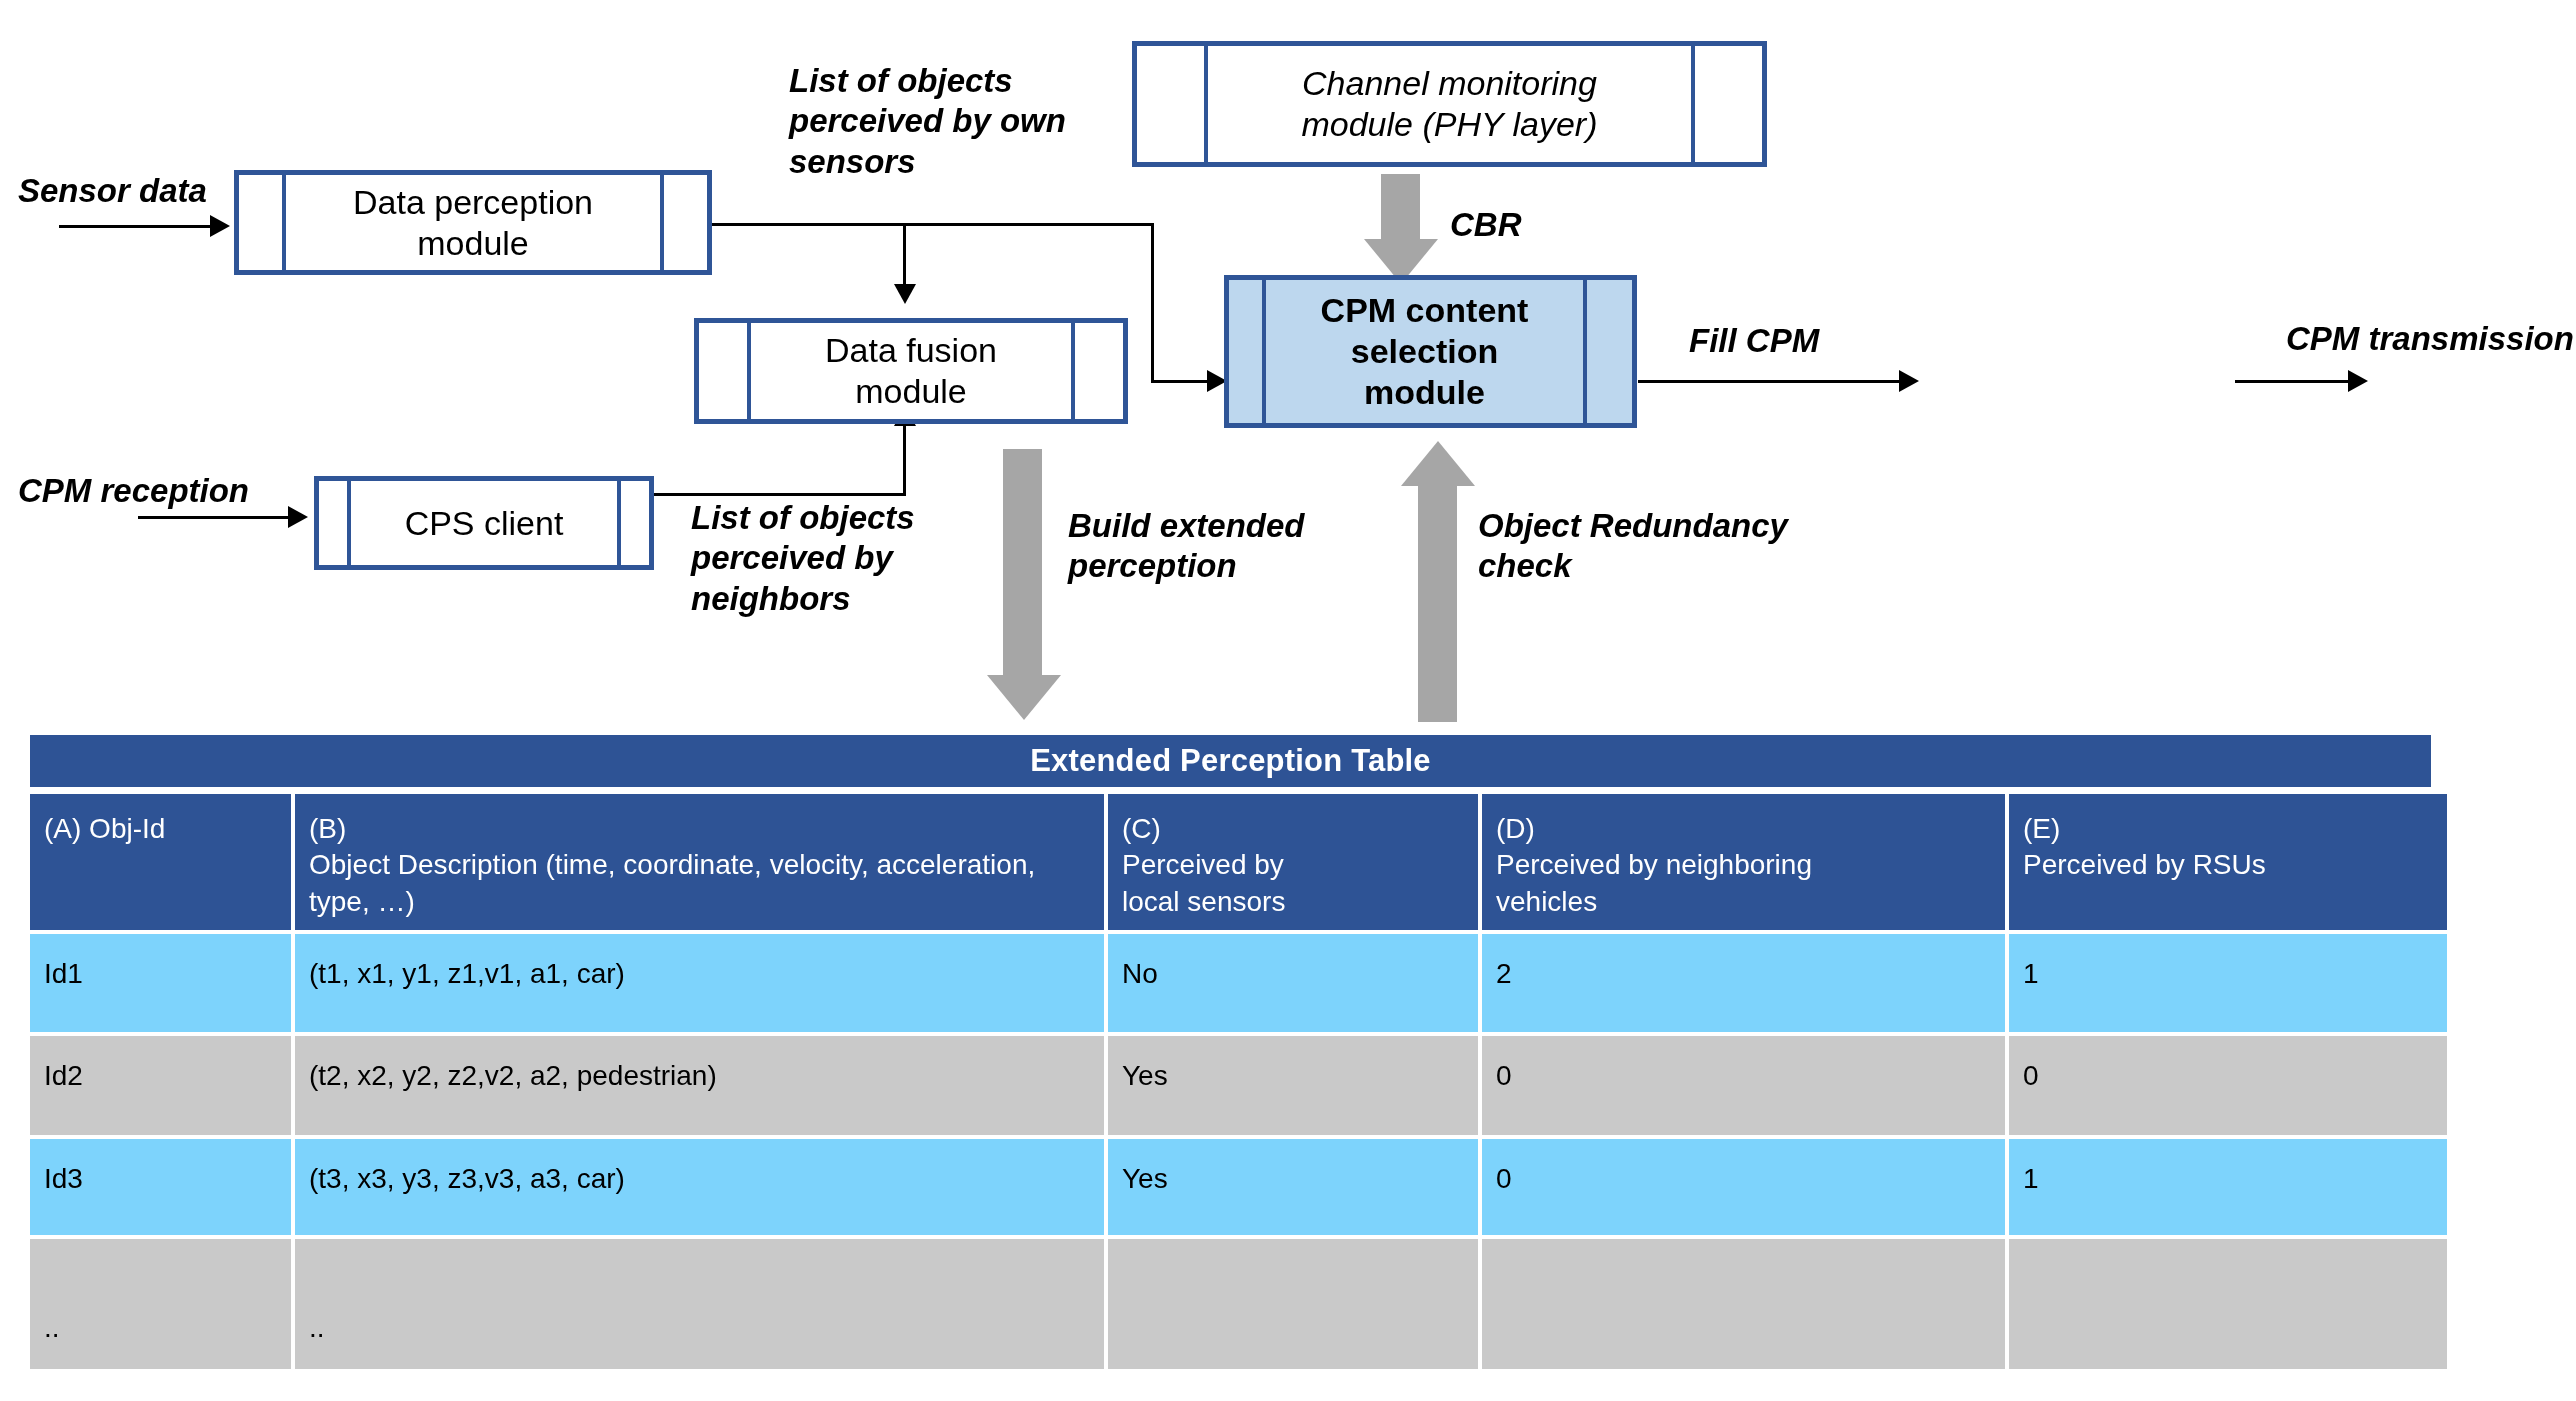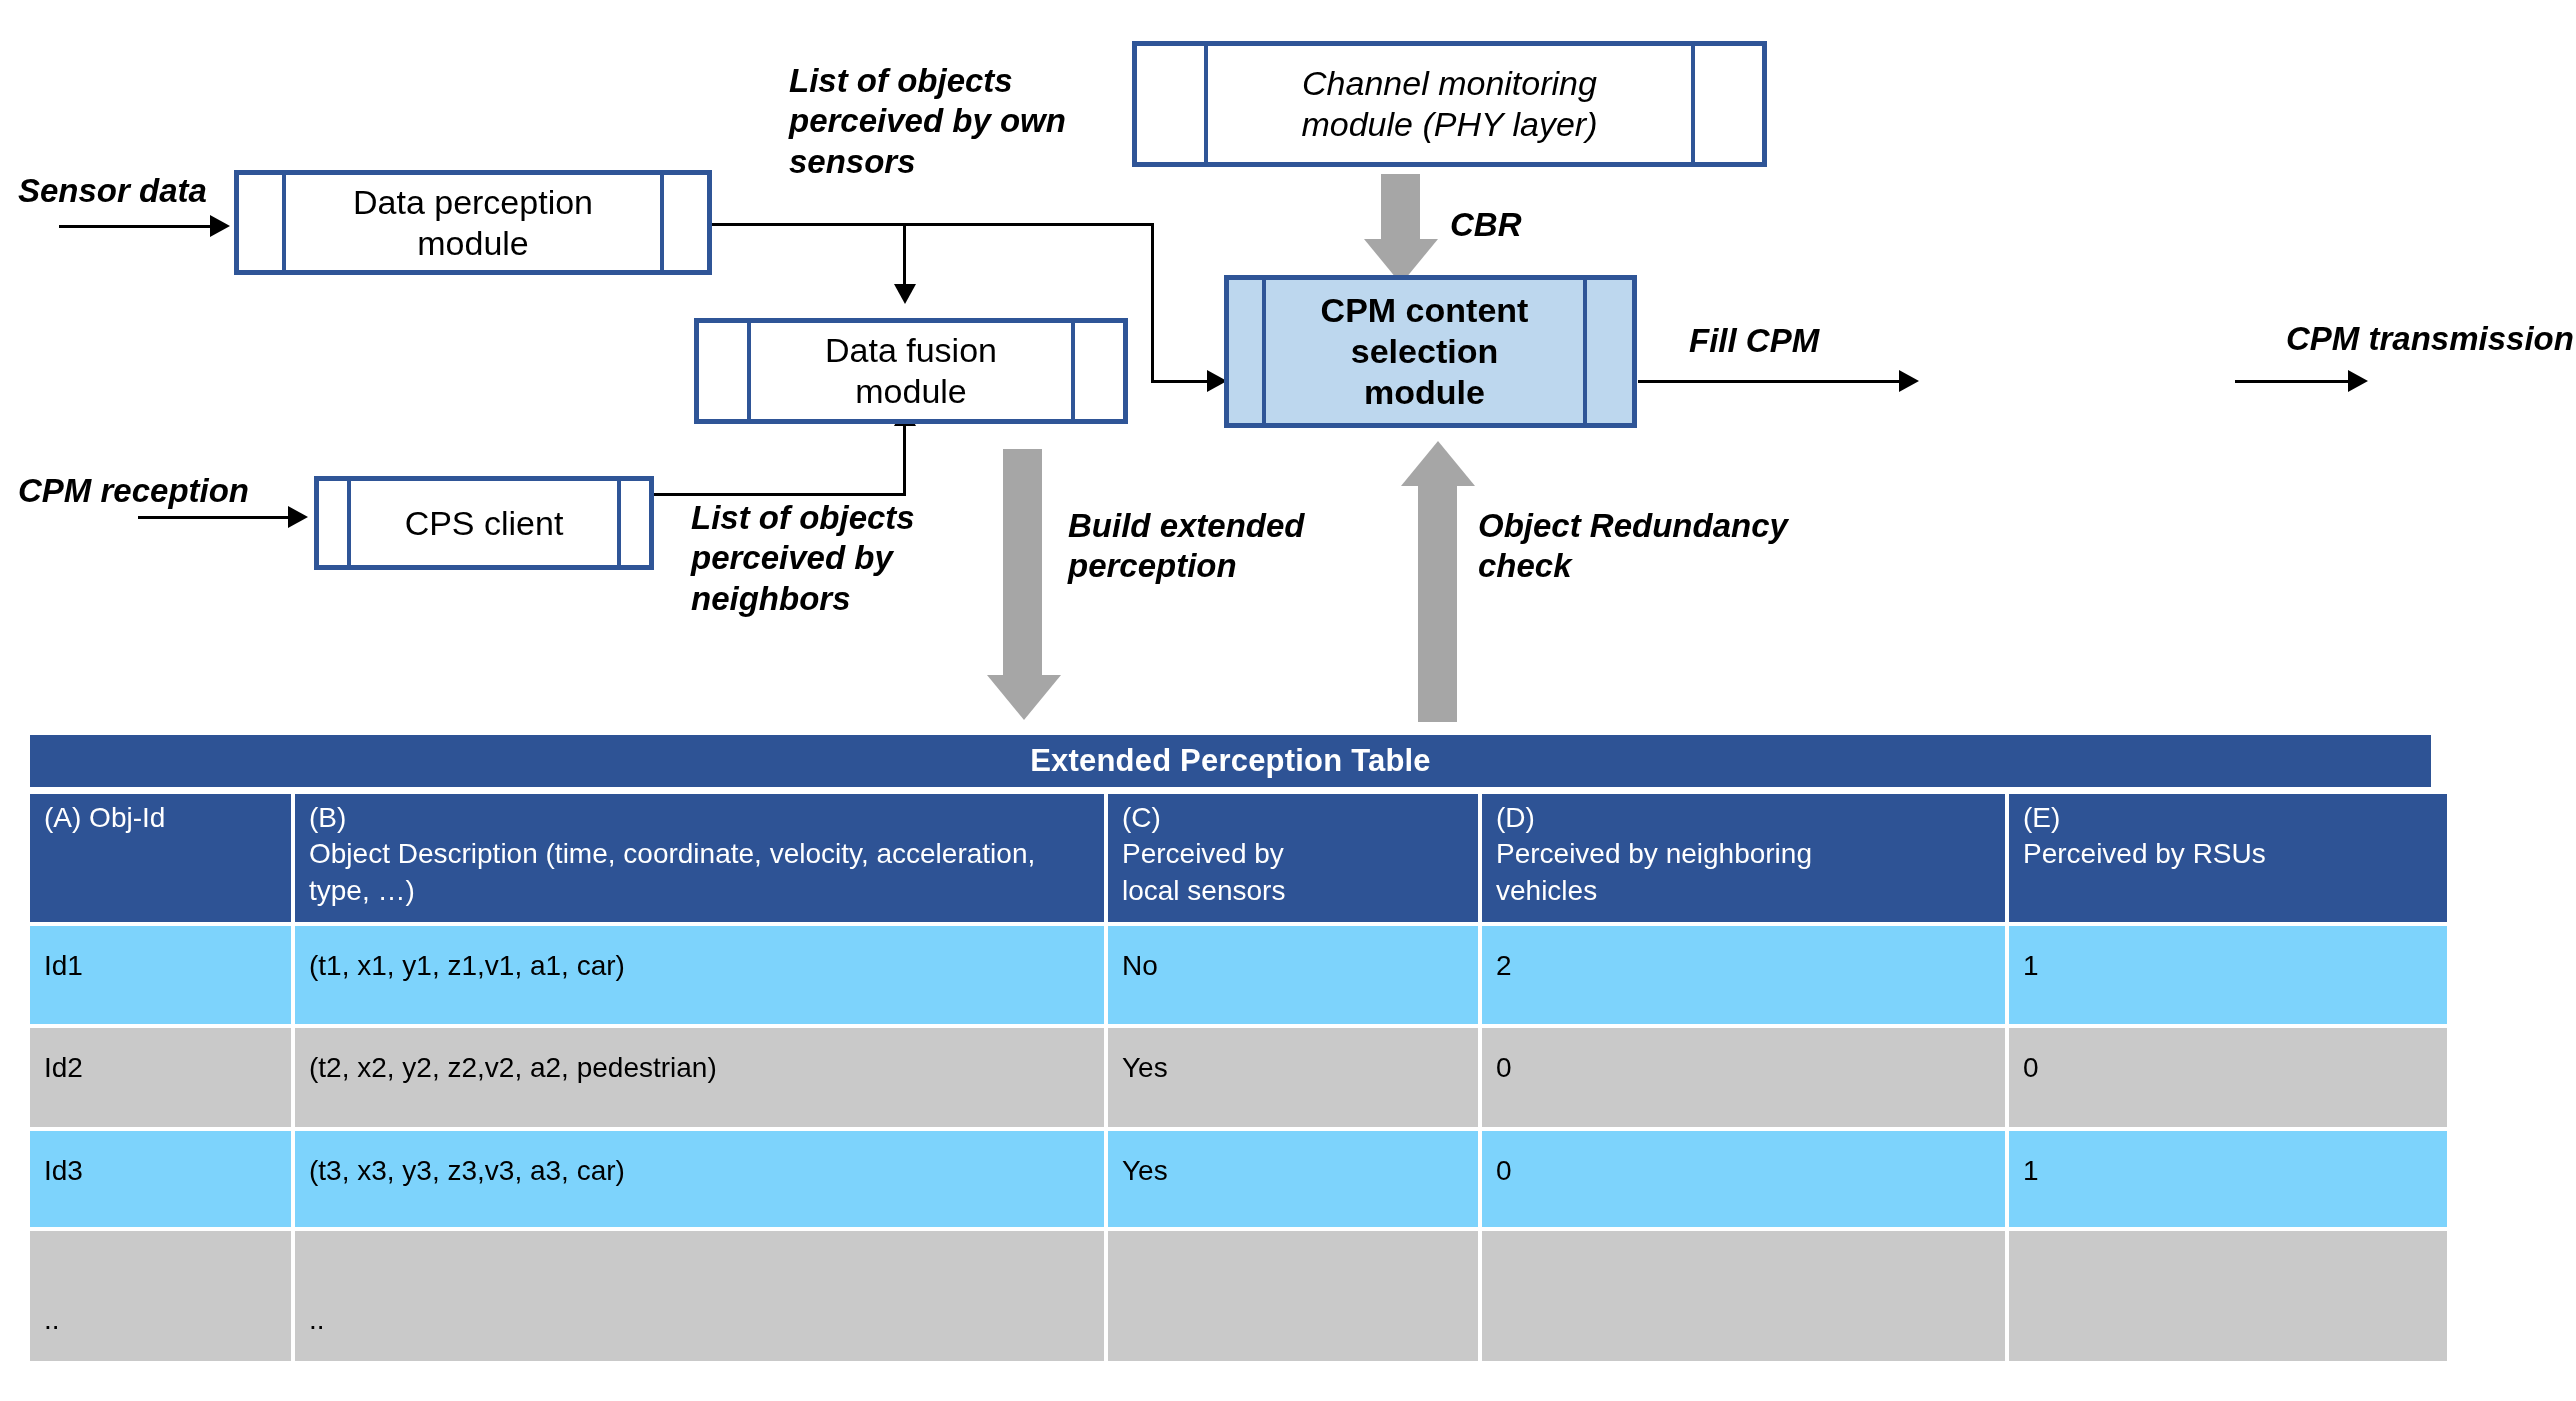--- a/index.html
+++ b/index.html
@@ -26,21 +26,21 @@
 
   
   .gshaft{position:absolute;background:#A6A6A6;}
   .ghead-d{position:absolute;width:0;height:0;border-left:37px solid transparent;border-right:37px solid transparent;border-top:45px solid #A6A6A6;}
   .ghead-u{position:absolute;width:0;height:0;border-left:37px solid transparent;border-right:37px solid transparent;border-bottom:45px solid #A6A6A6;}
 
   
   #ept{position:absolute;left:30px;top:735px;width:2401px;}
   .ept-title{background:#2E5395;color:#fff;font-weight:bold;font-size:31px;text-align:center;height:52px;line-height:52px;letter-spacing:0.2px;}
   .ept-grid{display:grid;grid-template-columns:261px 809px 370px 523px 438px;gap:4px;margin-top:7px;}
-  .ept-grid > div{box-sizing:border-box;padding:6px 14px 10px 14px;font-size:28px;line-height:1.30;}
+  .ept-grid > div{box-sizing:border-box;padding:17px 14px 10px 14px;font-size:28px;line-height:1.30;}
   .hd{background:#2E5395;color:#ffffff;min-height:128px;}
   .rw-l{background:#7dd3fc;color:#000;}
   .rw-d{background:#C9C9C9;color:#000;}
   .r1{min-height:98px;} .r2{min-height:99px;} .r3{min-height:96px;} .r4{min-height:130px;}
   .ept-grid .cellpad{padding-top:22px;}
 </style>
 </head>
 <body>
 
 <div id="stage">

